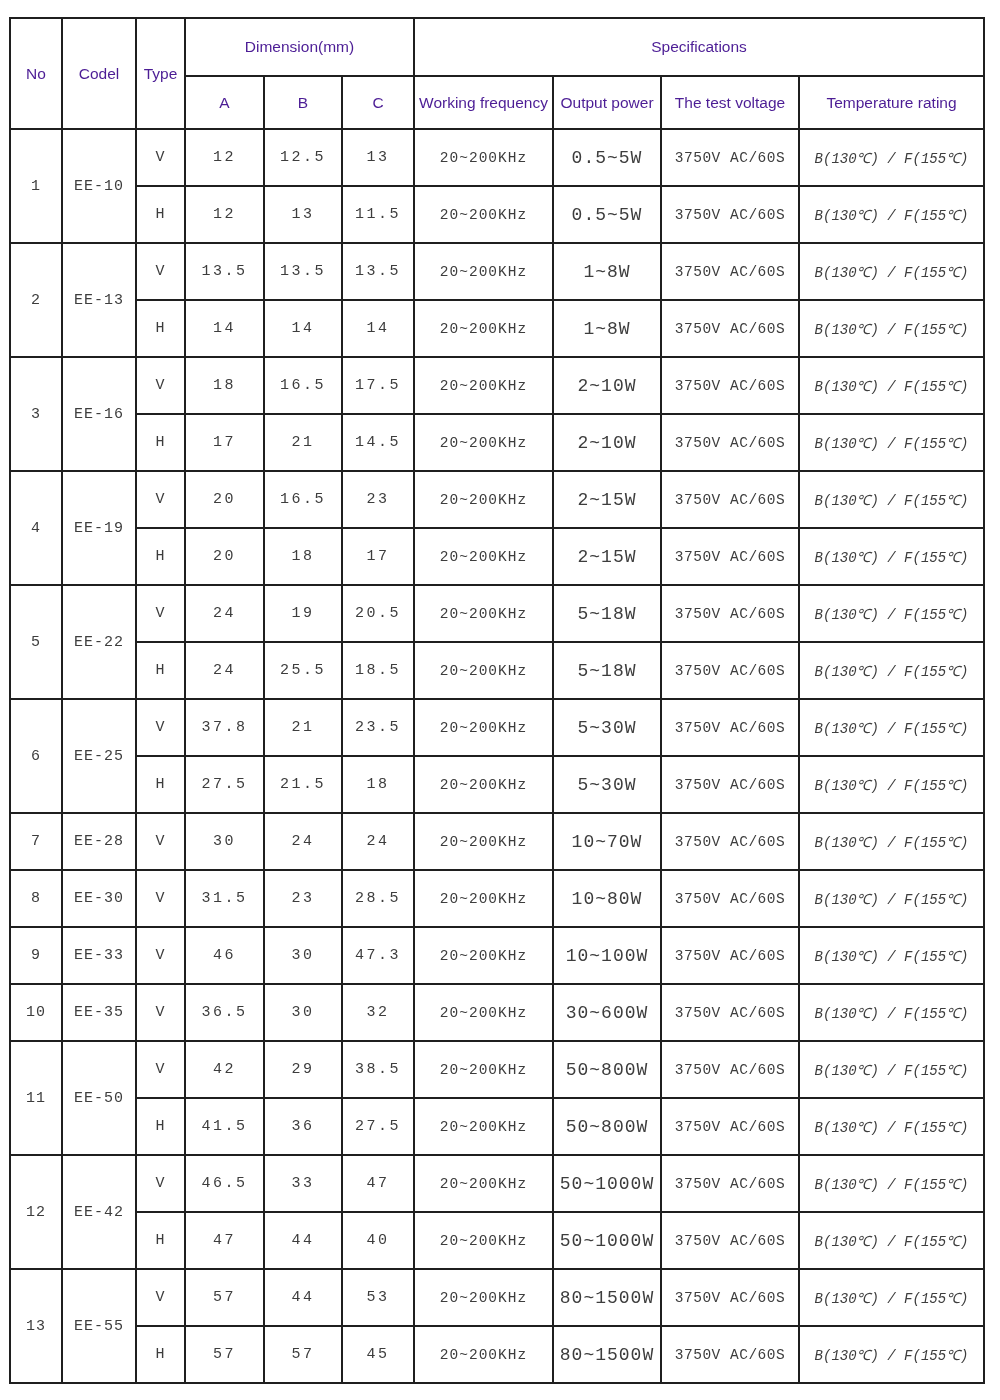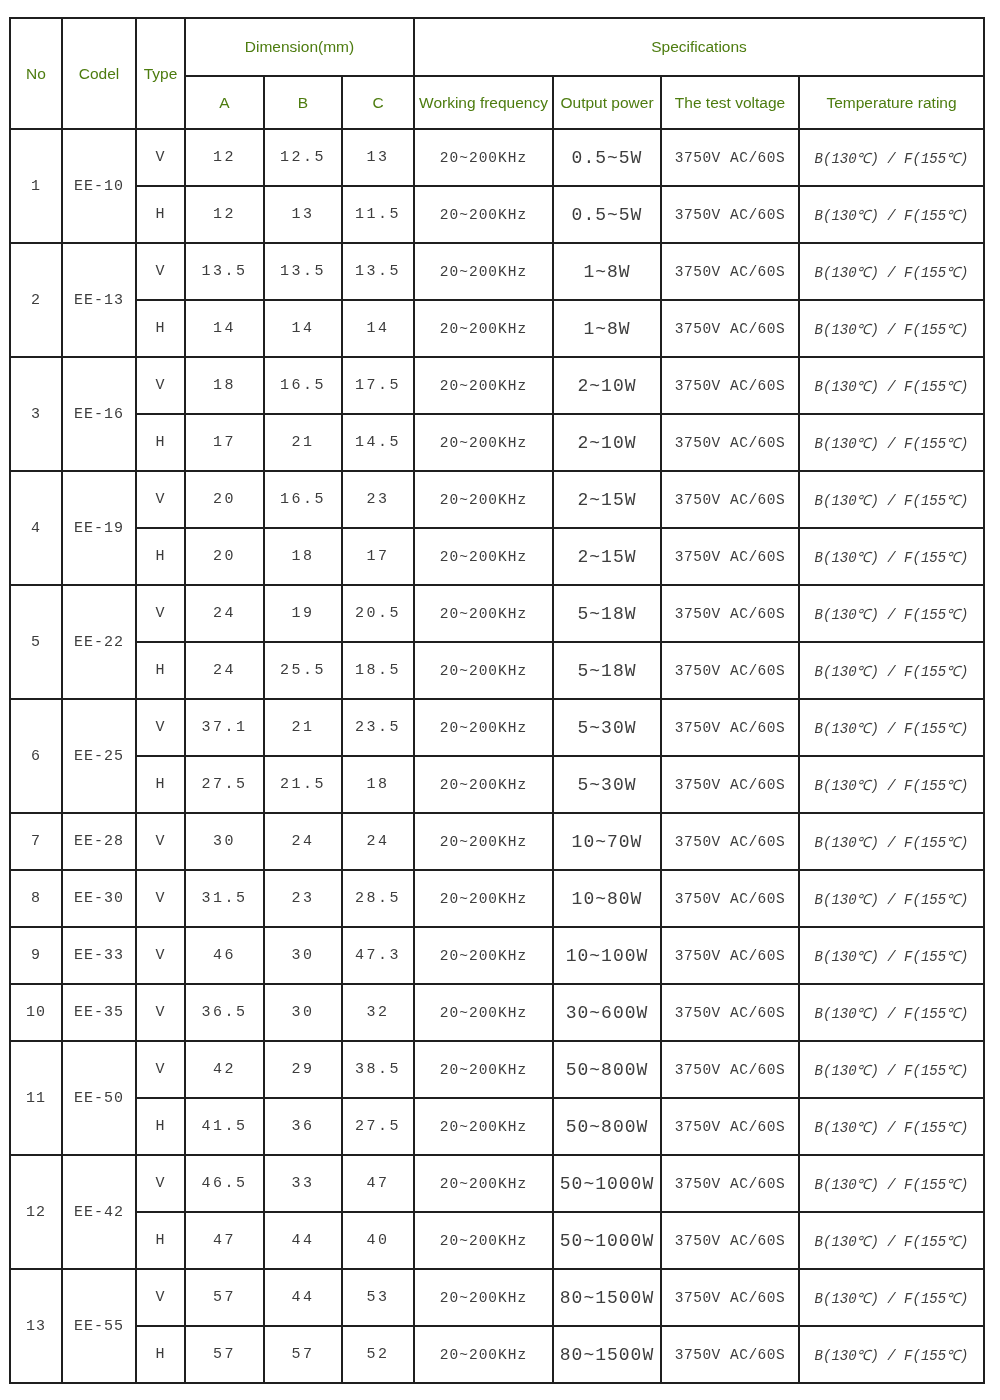--- a/index.html
+++ b/index.html
@@ -33,21 +33,21 @@
     padding: 0 2px;
     overflow: hidden;
     background: #ffffff;
   }
   thead tr.h1 th { height: 56px; }
   thead tr.h2 th { height: 51px; }
   thead th {
     font-family: "Liberation Sans", sans-serif;
     font-weight: 400;
     font-size: 15.5px;
-    color: #4d7c0f;
+    color: #4c1d95;
     line-height: 1.25;
   }
   tbody td {
     height: 55px;
     font-family: "Liberation Mono", monospace;
     font-size: 15px;
     color: #3d3d3d;
     white-space: nowrap;
   }
   td.cell-no, td.cell-code, td.cell-type { letter-spacing: 1px; }
@@ -200,21 +200,21 @@
           <td class="cell-c">18.5</td>
           <td class="cell-freq">20~200KHz</td>
           <td class="cell-power">5~18W</td>
           <td class="cell-voltage">3750V AC/60S</td>
           <td class="cell-temp">B(130℃) / F(155℃)</td>
         </tr>
         <tr>
           <td class="cell-no" rowspan="2">6</td>
           <td class="cell-code" rowspan="2">EE-25</td>
           <td class="cell-type">V</td>
-          <td class="cell-a">37.1</td>
+          <td class="cell-a">37.8</td>
           <td class="cell-b">21</td>
           <td class="cell-c">23.5</td>
           <td class="cell-freq">20~200KHz</td>
           <td class="cell-power">5~30W</td>
           <td class="cell-voltage">3750V AC/60S</td>
           <td class="cell-temp">B(130℃) / F(155℃)</td>
         </tr>
         <tr>
           <td class="cell-type">H</td>
           <td class="cell-a">27.5</td>
@@ -326,21 +326,21 @@
           <td class="cell-c">53</td>
           <td class="cell-freq">20~200KHz</td>
           <td class="cell-power">80~1500W</td>
           <td class="cell-voltage">3750V AC/60S</td>
           <td class="cell-temp">B(130℃) / F(155℃)</td>
         </tr>
         <tr>
           <td class="cell-type">H</td>
           <td class="cell-a">57</td>
           <td class="cell-b">57</td>
-          <td class="cell-c">52</td>
+          <td class="cell-c">45</td>
           <td class="cell-freq">20~200KHz</td>
           <td class="cell-power">80~1500W</td>
           <td class="cell-voltage">3750V AC/60S</td>
           <td class="cell-temp">B(130℃) / F(155℃)</td>
         </tr>
       </tbody>
   </table>
 </div>
 
 </body></html>

